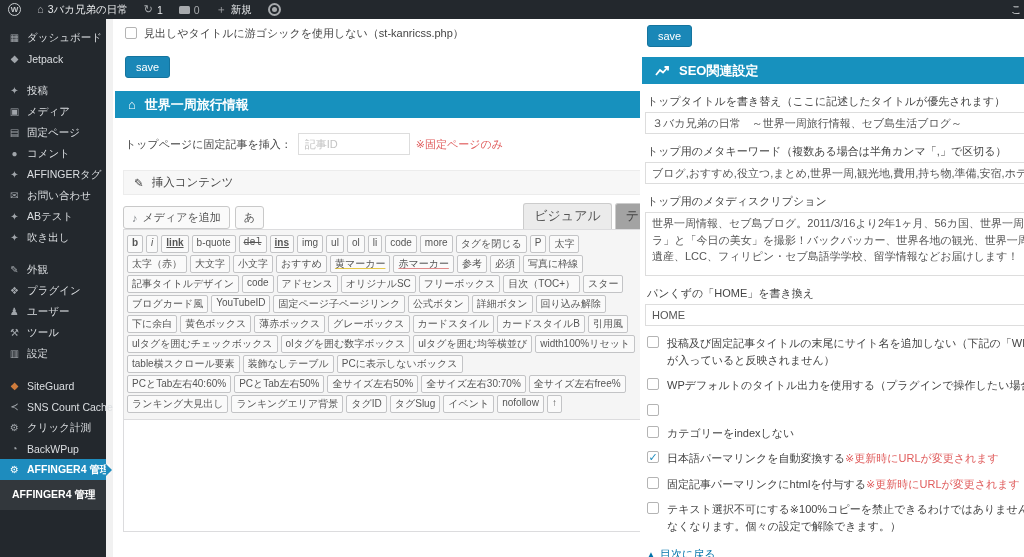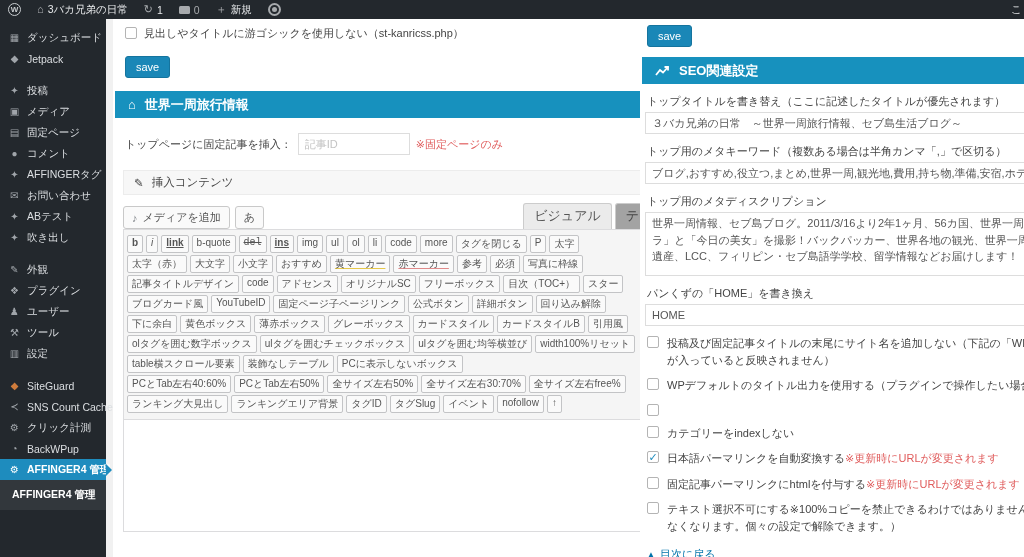--- a/index.html
+++ b/index.html
@@ -339,22 +339,22 @@
       <div class="qt-row">
         <span class="qt">下に余白</span>
         <span class="qt">黄色ボックス</span>
         <span class="qt">薄赤ボックス</span>
         <span class="qt">グレーボックス</span>
         <span class="qt">カードスタイル</span>
         <span class="qt">カードスタイルB</span>
         <span class="qt">引用風</span>
       </div>
       <div class="qt-row">
+        <span class="qt">ulタグを囲むチェックボックス</span>
         <span class="qt">olタグを囲む数字ボックス</span>
-        <span class="qt">ulタグを囲むチェックボックス</span>
         <span class="qt">ulタグを囲む均等横並び</span>
         <span class="qt">width100%リセット</span>
       </div>
       <div class="qt-row">
         <span class="qt">table横スクロール要素</span>
         <span class="qt">装飾なしテーブル</span>
         <span class="qt">PCに表示しないボックス</span>
       </div>
       <div class="qt-row">
         <span class="qt">PCとTab左右40:60%</span>

